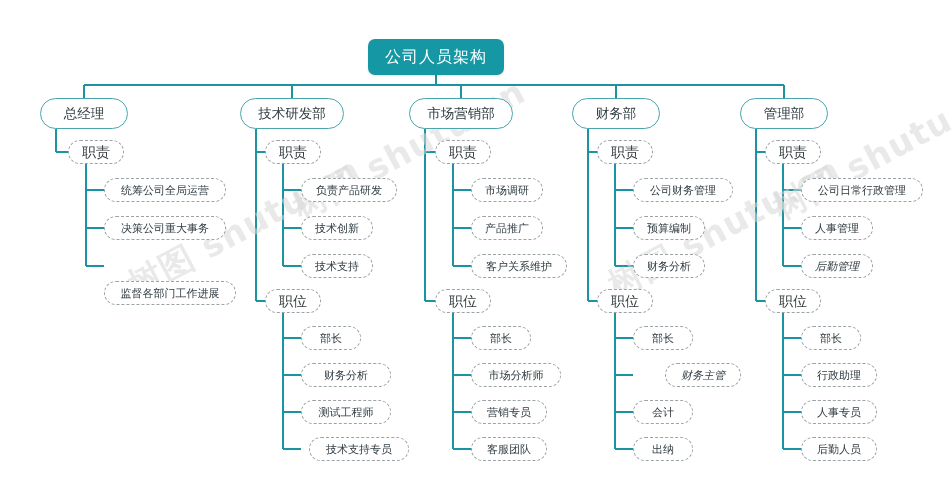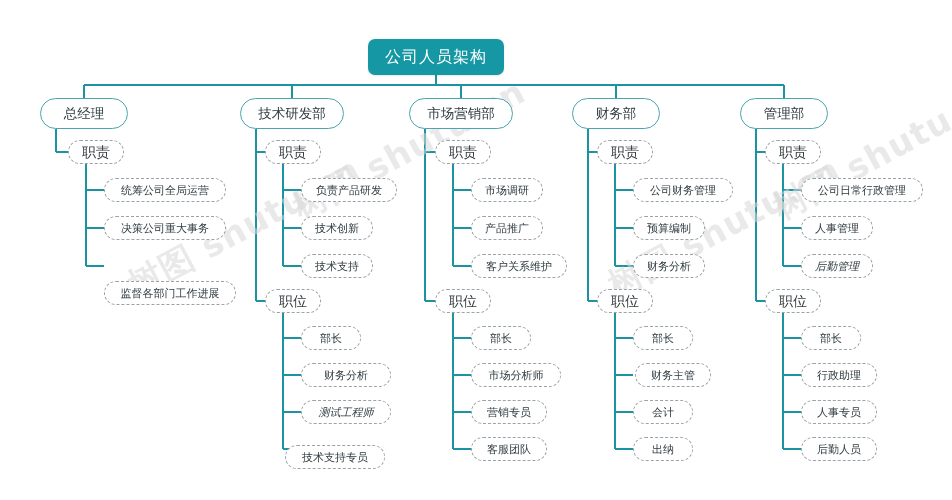--- a/index.html
+++ b/index.html
@@ -153,40 +153,40 @@
       <div class="node node-leaf" style="left: 104px; top: 216px; width: 122px; height: 24px;">决策公司重大事务</div>
       <div class="node node-leaf" style="left: 104px; top: 254px; width: 132px; height: 24px; margin-top: 27px;">监督各部门工作进展</div>
       <div class="node node-dept" style="left: 240px; top: 98px; width: 104px; height: 31px;">技术研发部</div>
       <div class="node node-group" style="left: 265px; top: 140px; width: 56px; height: 24px;">职责</div>
       <div class="node node-leaf" style="left: 301px; top: 178px; width: 96px; height: 24px;">负责产品研发</div>
       <div class="node node-leaf" style="left: 301px; top: 216px; width: 72px; height: 24px;">技术创新</div>
       <div class="node node-leaf" style="left: 301px; top: 254px; width: 72px; height: 24px;">技术支持</div>
       <div class="node node-group" style="left: 265px; top: 289px; width: 56px; height: 24px;">职位</div>
       <div class="node node-leaf" style="left: 301px; top: 326px; width: 60px; height: 24px;">部长</div>
       <div class="node node-leaf" style="left: 301px; top: 363px; width: 90px; height: 24px;">财务分析</div>
-      <div class="node node-leaf" style="left: 301px; top: 400px; width: 90px; height: 24px; font-style: italic;">测试工程师</div>
-      <div class="node node-leaf" style="left: 285px; top: 437px; width: 100px; height: 24px; margin-top: 8px;">技术支持专员</div>
+      <div class="node node-leaf" style="left: 301px; top: 400px; width: 90px; height: 24px;">测试工程师</div>
+      <div class="node node-leaf" style="left: 309px; top: 437px; width: 100px; height: 24px;">技术支持专员</div>
       <div class="node node-dept" style="left: 409px; top: 98px; width: 104px; height: 31px;">市场营销部</div>
       <div class="node node-group" style="left: 435px; top: 140px; width: 56px; height: 24px;">职责</div>
       <div class="node node-leaf" style="left: 471px; top: 178px; width: 72px; height: 24px;">市场调研</div>
       <div class="node node-leaf" style="left: 471px; top: 216px; width: 72px; height: 24px;">产品推广</div>
       <div class="node node-leaf" style="left: 471px; top: 254px; width: 96px; height: 24px;">客户关系维护</div>
       <div class="node node-group" style="left: 435px; top: 289px; width: 56px; height: 24px;">职位</div>
       <div class="node node-leaf" style="left: 471px; top: 326px; width: 60px; height: 24px;">部长</div>
       <div class="node node-leaf" style="left: 471px; top: 363px; width: 90px; height: 24px;">市场分析师</div>
       <div class="node node-leaf" style="left: 471px; top: 400px; width: 76px; height: 24px;">营销专员</div>
       <div class="node node-leaf" style="left: 471px; top: 437px; width: 76px; height: 24px;">客服团队</div>
       <div class="node node-dept" style="left: 572px; top: 98px; width: 88px; height: 31px;">财务部</div>
       <div class="node node-group" style="left: 597px; top: 140px; width: 56px; height: 24px;">职责</div>
       <div class="node node-leaf" style="left: 633px; top: 178px; width: 100px; height: 24px;">公司财务管理</div>
       <div class="node node-leaf" style="left: 633px; top: 216px; width: 72px; height: 24px;">预算编制</div>
       <div class="node node-leaf" style="left: 633px; top: 254px; width: 72px; height: 24px;">财务分析</div>
       <div class="node node-group" style="left: 597px; top: 289px; width: 56px; height: 24px;">职位</div>
       <div class="node node-leaf" style="left: 633px; top: 326px; width: 60px; height: 24px;">部长</div>
-      <div class="node node-leaf" style="left: 635px; top: 363px; width: 76px; height: 24px;">财务主管</div>
+      <div class="node node-leaf" style="left: 665px; top: 363px; width: 76px; height: 24px; font-style: italic;">财务主管</div>
       <div class="node node-leaf" style="left: 633px; top: 400px; width: 60px; height: 24px;">会计</div>
       <div class="node node-leaf" style="left: 633px; top: 437px; width: 60px; height: 24px;">出纳</div>
       <div class="node node-dept" style="left: 740px; top: 98px; width: 88px; height: 31px;">管理部</div>
       <div class="node node-group" style="left: 765px; top: 140px; width: 56px; height: 24px;">职责</div>
       <div class="node node-leaf" style="left: 801px; top: 178px; width: 122px; height: 24px;">公司日常行政管理</div>
       <div class="node node-leaf" style="left: 801px; top: 216px; width: 72px; height: 24px;">人事管理</div>
       <div class="node node-leaf" style="left: 801px; top: 254px; width: 72px; height: 24px; font-style: italic;">后勤管理</div>
       <div class="node node-group" style="left: 765px; top: 289px; width: 56px; height: 24px;">职位</div>
       <div class="node node-leaf" style="left: 801px; top: 326px; width: 60px; height: 24px;">部长</div>
       <div class="node node-leaf" style="left: 801px; top: 363px; width: 76px; height: 24px;">行政助理</div>

